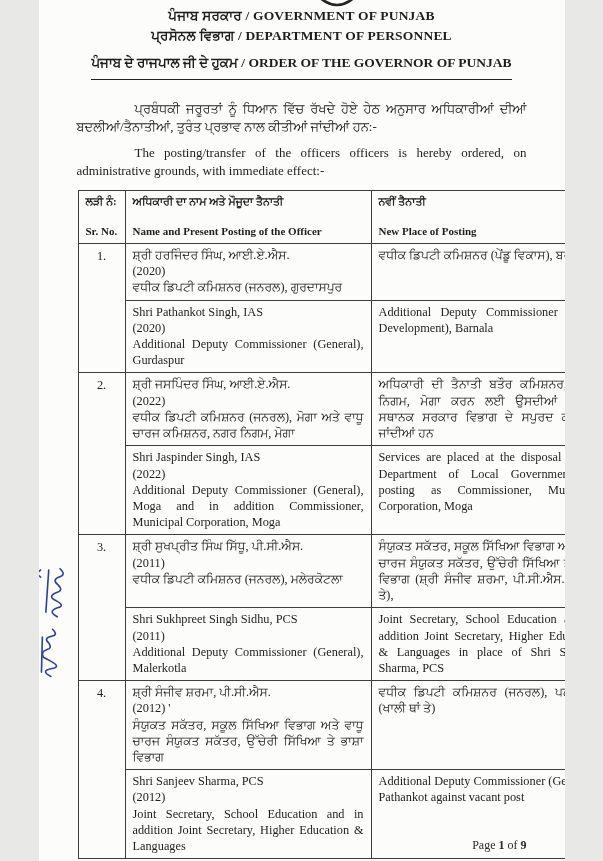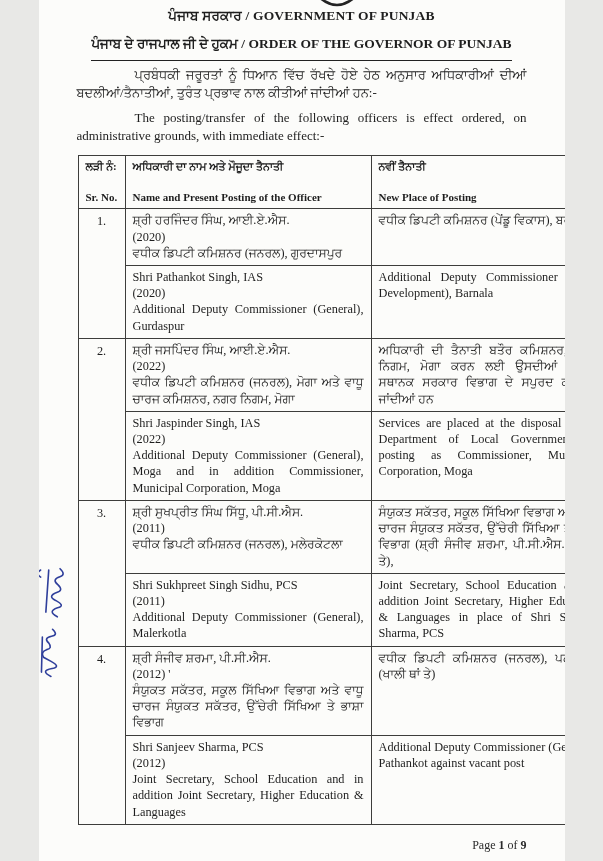--- a/index.html
+++ b/index.html
@@ -40,21 +40,21 @@
     display: inline-block;
     border-bottom: 1.6px solid #222;
     padding-bottom: 8px;
   }
   .para {
     margin: 8px 38px 0 38px;
     text-align: justify;
     font-size: 13px;
     line-height: 1.38;
   }
-  .para.pa { margin-top: 5px; }
+  .para.pa { margin-top: 20px; }
   .para .indent { display: inline-block; width: 58px; }
   .order-table {
     margin: 10px 36px 0 39px;
     width: 528px;
     border-collapse: collapse;
     table-layout: fixed;
     font-size: 12.3px;
   }
   .order-table col.c-sr   { width: 47px; }
   .order-table col.c-name { width: 246px; }
@@ -91,29 +91,30 @@
 <body>
 
 <div class="page">
 
   <svg class="top-arc" viewBox="0 0 42 10">
     <path d="M2,-2 Q21,16 40,-2" stroke="#232323" stroke-width="2.6" fill="none"></path>
   </svg>
 
   <div class="doc-header">
     <div class="hline">ਪੰਜਾਬ ਸਰਕਾਰ / GOVERNMENT OF PUNJAB</div>
+    <div class="hline">ਪ੍ਰਸੋਨਲ ਵਿਭਾਗ / DEPARTMENT OF PERSONNEL</div>
   </div>
 
   <div class="order-title-wrap">
     <span class="underline">ਪੰਜਾਬ ਦੇ ਰਾਜਪਾਲ ਜੀ ਦੇ ਹੁਕਮ / ORDER OF THE GOVERNOR OF PUNJAB</span>
   </div>
 
   <p class="para pa"><span class="indent"></span><span>ਪ੍ਰਬੰਧਕੀ ਜਰੂਰਤਾਂ ਨੂੰ ਧਿਆਨ ਵਿੱਚ ਰੱਖਦੇ ਹੋਏ ਹੇਠ ਅਨੁਸਾਰ ਅਧਿਕਾਰੀਆਂ ਦੀਆਂ ਬਦਲੀਆਂ/ਤੈਨਾਤੀਆਂ, ਤੁਰੰਤ ਪ੍ਰਭਾਵ ਨਾਲ ਕੀਤੀਆਂ ਜਾਂਦੀਆਂ ਹਨ:-</span></p>
 
-  <p class="para"><span class="indent"></span><span>The posting/transfer of the following officers is effect ordered, on administrative grounds, with immediate effect:-</span></p>
+  <p class="para"><span class="indent"></span><span>The posting/transfer of the officers officers is hereby ordered, on administrative grounds, with immediate effect:-</span></p>
 
   <table class="order-table">
     <colgroup>
         <col class="c-sr">
         <col class="c-name">
         <col class="c-new">
       </colgroup>
     <thead>
       <tr>
         <th>

